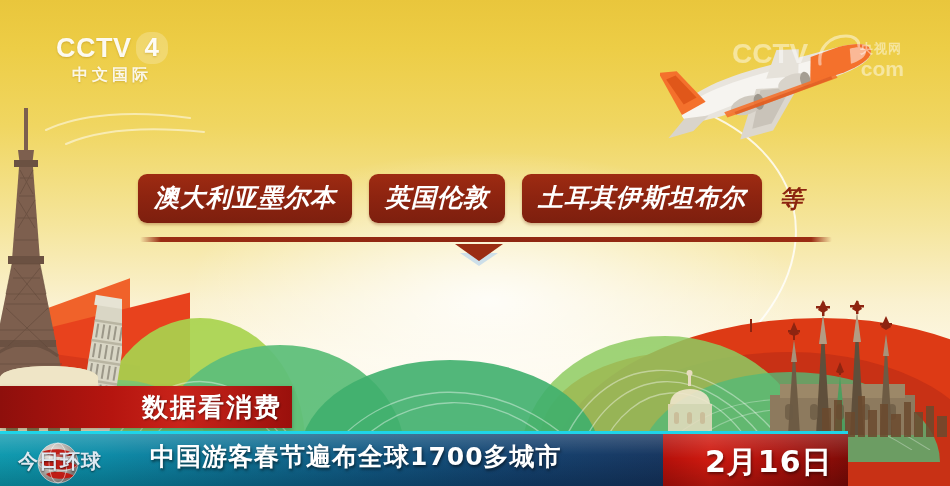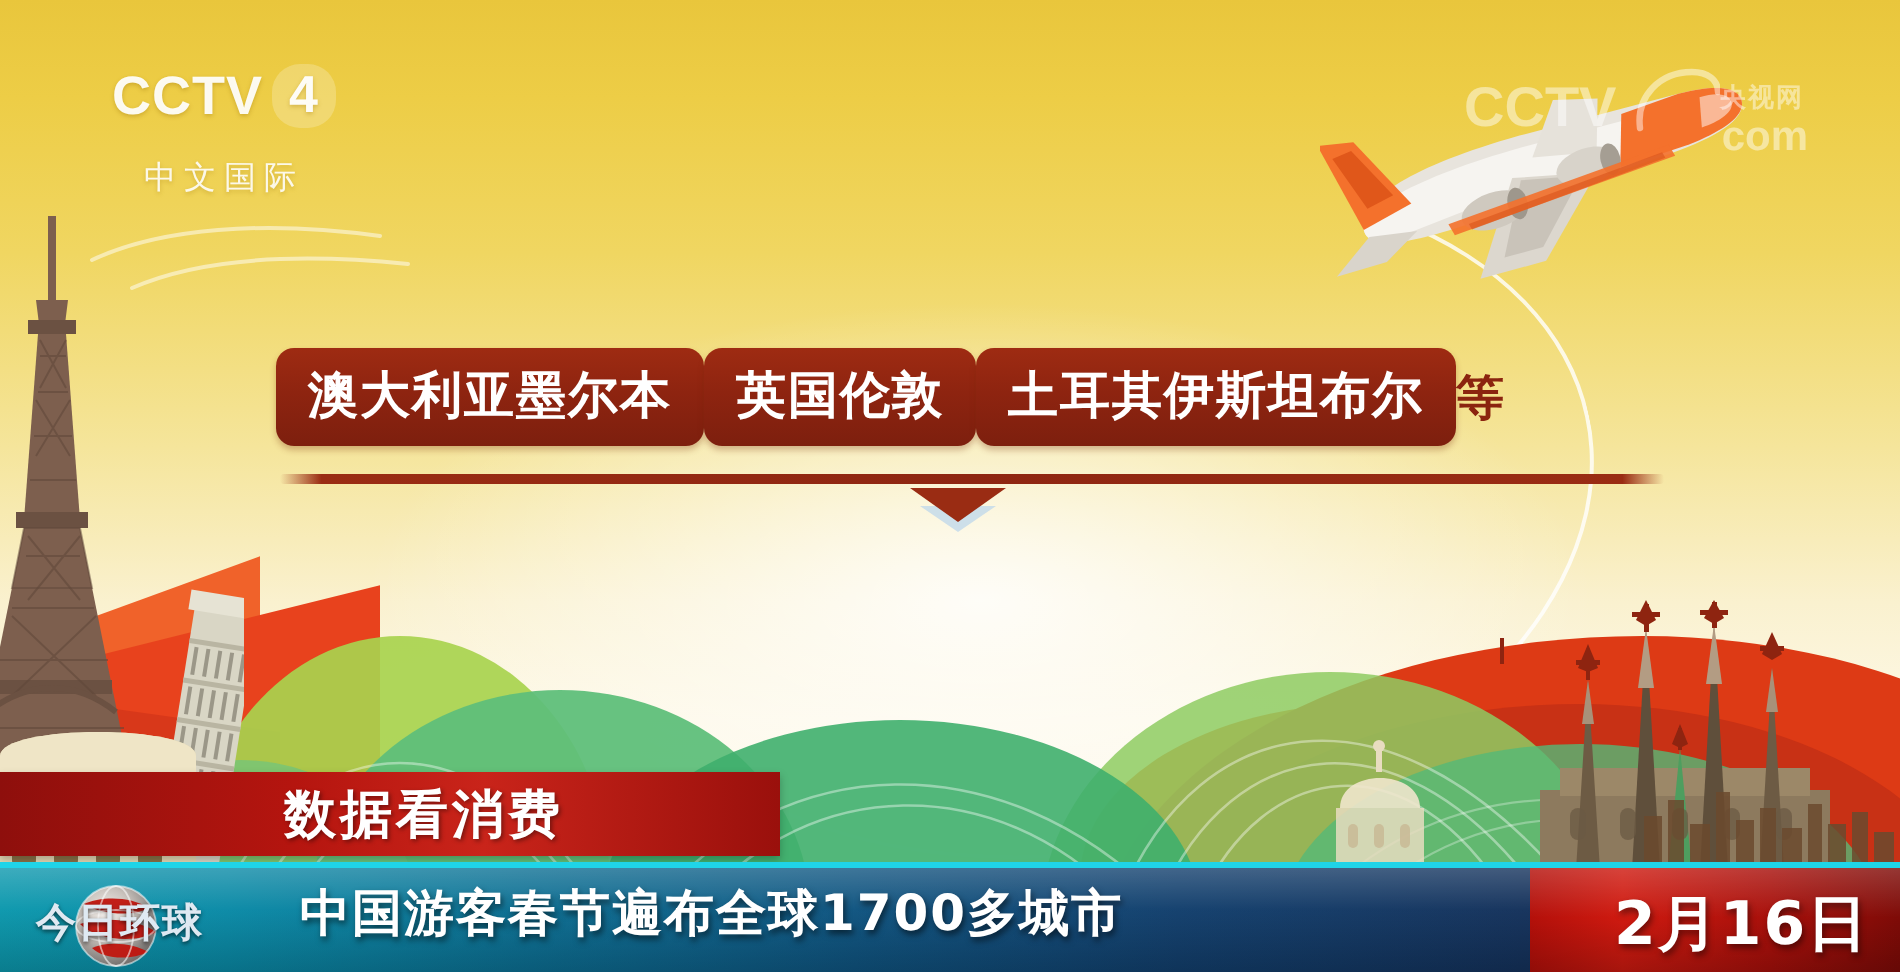--- a/index.html
+++ b/index.html
@@ -138,22 +138,22 @@
     font-size: 26px; font-weight: 700;
     color: rgba(255,255,255,.95);
     background: rgba(255,255,255,.22);
     border-radius: 14px;
     padding: 0 9px 1px 9px;
     margin-left: 3px;
     text-shadow: 0 1px 2px rgba(170,130,20,.4);
     font-family: "Liberation Sans", sans-serif;
   }
   .cctv4-sub {
-    margin-top: 15px;
-    font-size: 16px; font-weight: 400; letter-spacing: 4px;
+    margin-top: 1px;
+    font-size: 16px; font-weight: 700; letter-spacing: 4px;
     color: rgba(255,255,255,.88);
     text-shadow: 0 1px 2px rgba(170,130,20,.4);
   }
 
   
   .watermark {
     position: absolute; right: 48px; top: 40px;
     width: 170px; height: 42px;
     opacity: .55;
   }
@@ -173,21 +173,21 @@
     font-size: 21px; font-weight: 700;
     color: rgba(255,255,255,.85);
     font-family: "Liberation Sans", sans-serif;
     margin-left: 44px;
   }
 
   
   .city-row {
     position: absolute;
     left: 138px; top: 174px;
-    display: flex; align-items: center; 
+    display: flex; align-items: center; gap: 17px; font-style: italic;
   }
   .city-chip {
     background: linear-gradient(to bottom, #9e2b12 0%, #8e2410 45%, #7d1f0e 100%);
     color: #fff;
     font-size: 25px;
     font-weight: 700;
     letter-spacing: 1px;
     padding: 7px 16px 9px 16px;
     border-radius: 9px;
     box-shadow: 0 2px 3px rgba(120,40,10,.3);
@@ -241,40 +241,40 @@
     padding: 9px 22px 11px 22px;
     border-radius: 10px;
     box-shadow: 0 3px 5px rgba(120,40,10,.28);
     white-space: nowrap;
   }
 
   
   .series-badge {
     position: absolute;
     left: 0; top: 386px;
-    width: 390px; height: 42px;
+    width: 292px; height: 42px;
     background: linear-gradient(to right, #8e0f0c 0%, #b5150f 38%, #c9241a 62%, #9a100c 100%);
     display: flex; align-items: center;
     box-shadow: 0 2px 4px rgba(0,0,0,.25);
   }
   .series-badge-text {
     margin-left: 142px;
     color: #fff;
     font-size: 26px;
     font-weight: 700;
     letter-spacing: 2px;
     text-shadow: 1px 1px 2px rgba(0,0,0,.4);
     white-space: nowrap;
   }
 
   
   .ticker {
     position: absolute;
     left: 0; bottom: 0;
-    width: 950px; height: 55px;
+    width: 848px; height: 55px;
     background: linear-gradient(to right,
         #0c98ad 0%, #0a8aa6 12%, #0c6f93 28%, #0f5480 45%, #123f6d 62%, #14325c 80%, #142a52 100%);
     border-top: 3px solid #1fd4e8;
     overflow: hidden;
   }
   .ticker-sheen {
     position: absolute; inset: 0;
     background: linear-gradient(to bottom, rgba(255,255,255,.20) 0%, rgba(255,255,255,.02) 40%, rgba(0,0,0,.18) 100%);
     pointer-events: none;
   }

